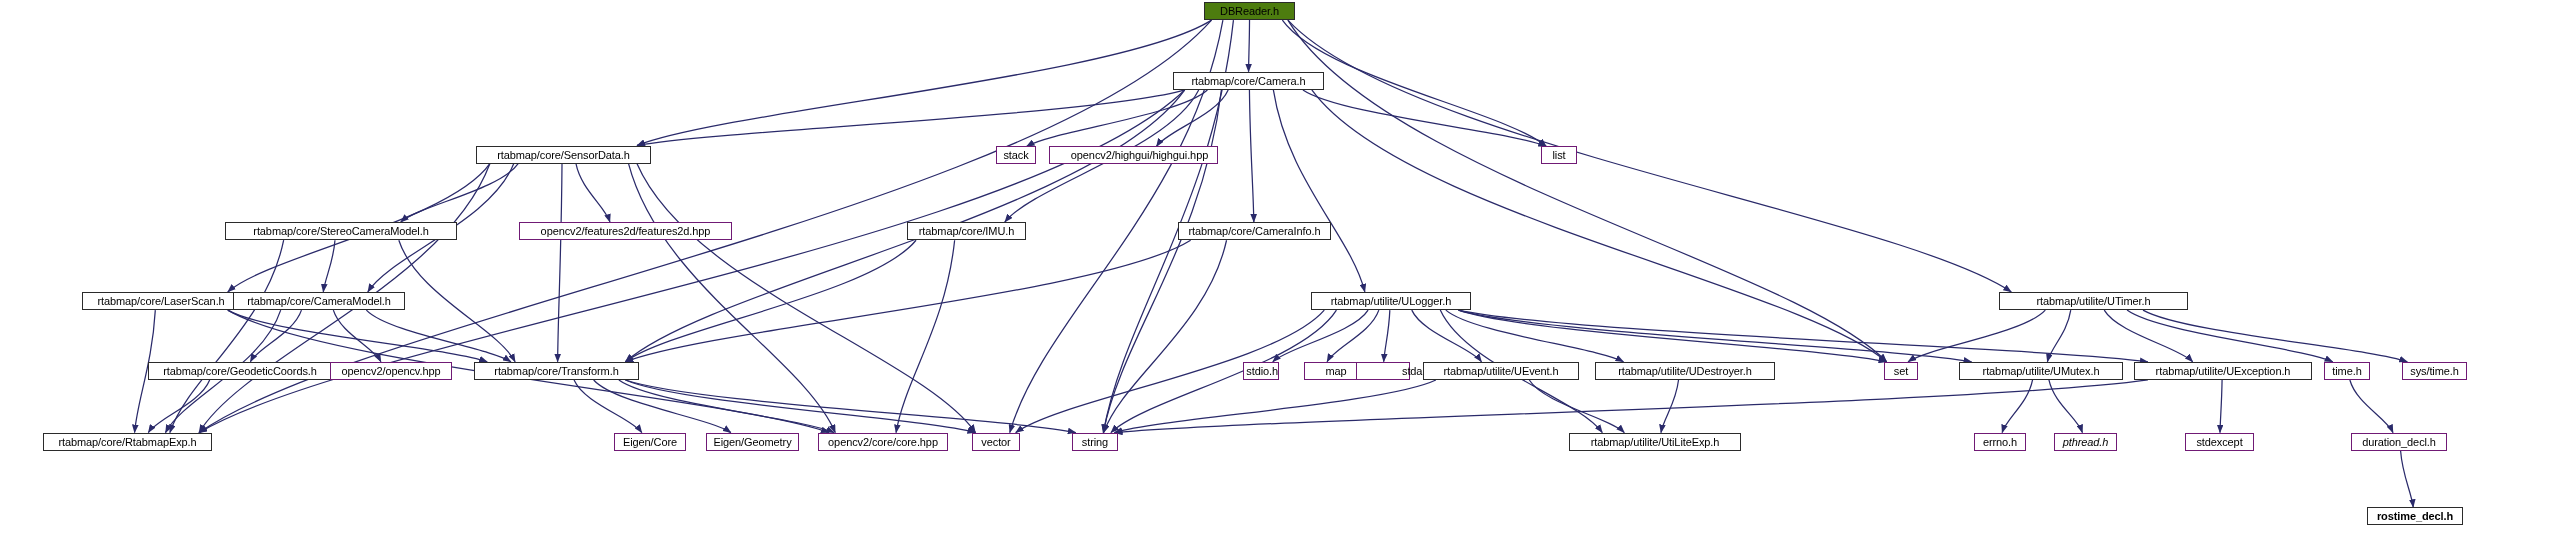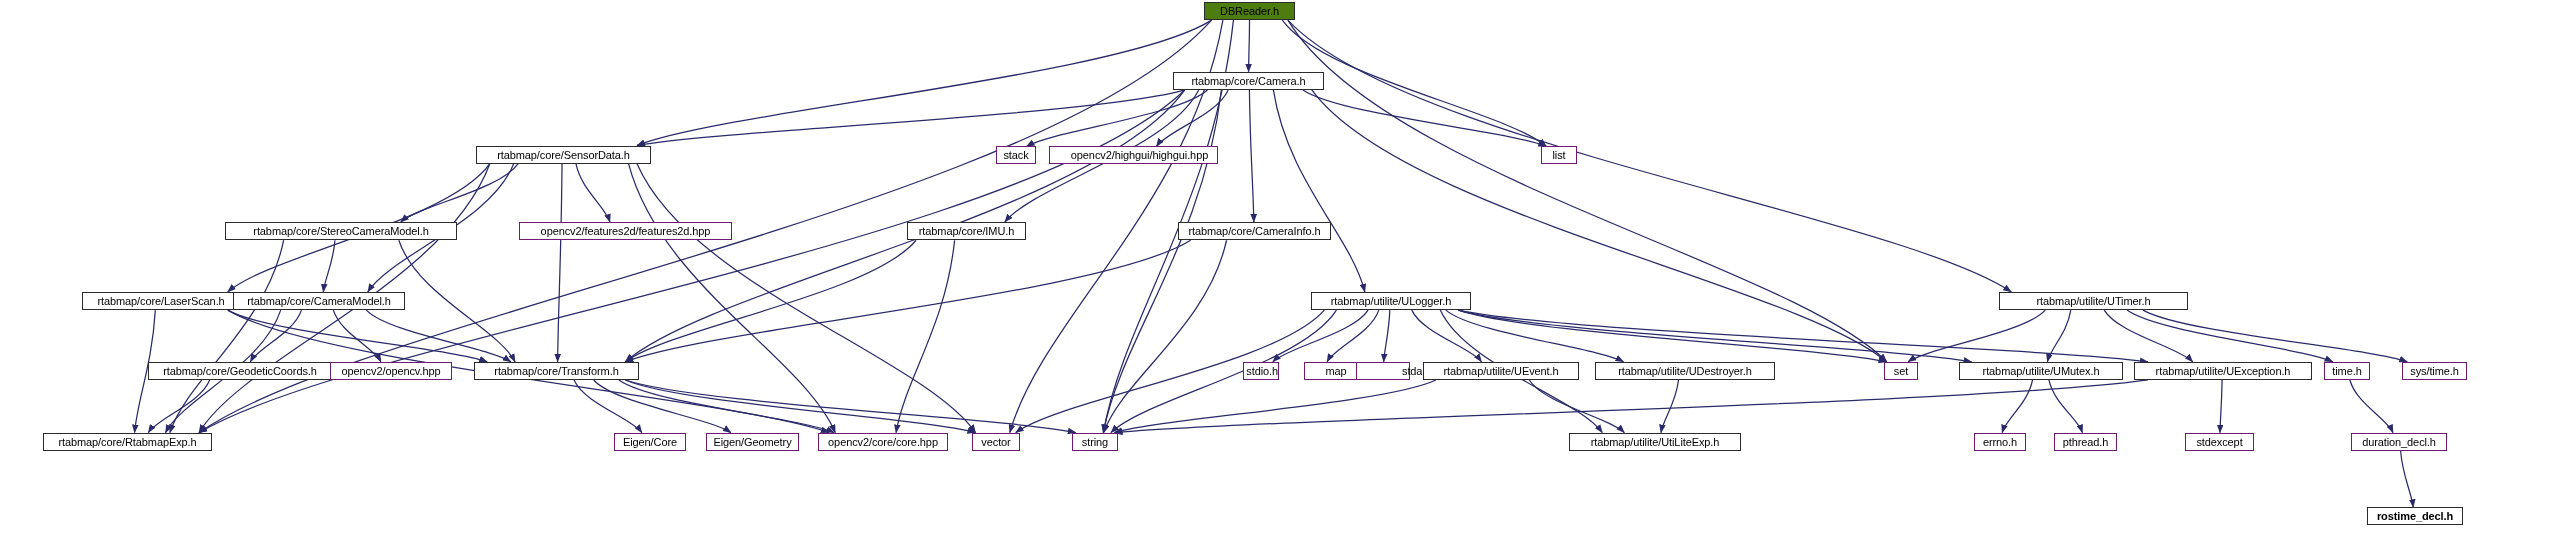--- a/index.html
+++ b/index.html
@@ -142,19 +142,19 @@
       <div class="node " style="left: 2324px; top: 362px; width: 46px;">time.h</div>
       <div class="node " style="left: 2402px; top: 362px; width: 65px;">sys/time.h</div>
       <div class="node strong" style="left: 43px; top: 433px; width: 169px;">rtabmap/core/RtabmapExp.h</div>
       <div class="node " style="left: 614px; top: 433px; width: 72px;">Eigen/Core</div>
       <div class="node " style="left: 706px; top: 433px; width: 93px;">Eigen/Geometry</div>
       <div class="node " style="left: 818px; top: 433px; width: 130px;">opencv2/core/core.hpp</div>
       <div class="node " style="left: 972px; top: 433px; width: 48px;">vector</div>
       <div class="node " style="left: 1072px; top: 433px; width: 46px;">string</div>
       <div class="node strong" style="left: 1569px; top: 433px; width: 172px;">rtabmap/utilite/UtiLiteExp.h</div>
       <div class="node " style="left: 1974px; top: 433px; width: 52px;">errno.h</div>
-      <div class="node " style="left: 2054px; top: 433px; width: 63px;">pthread.h</div>
+      <div class="node " style="left: 2054px; top: 433px; width: 63px; font-style: italic;">pthread.h</div>
       <div class="node " style="left: 2185px; top: 433px; width: 69px;">stdexcept</div>
       <div class="node " style="left: 2351px; top: 433px; width: 96px;">duration_decl.h</div>
       <div class="node strong" style="left: 2367px; top: 507px; width: 96px; font-weight: bold;">rostime_decl.h</div>
     </div>
 </div>
 
 
 </body></html>

